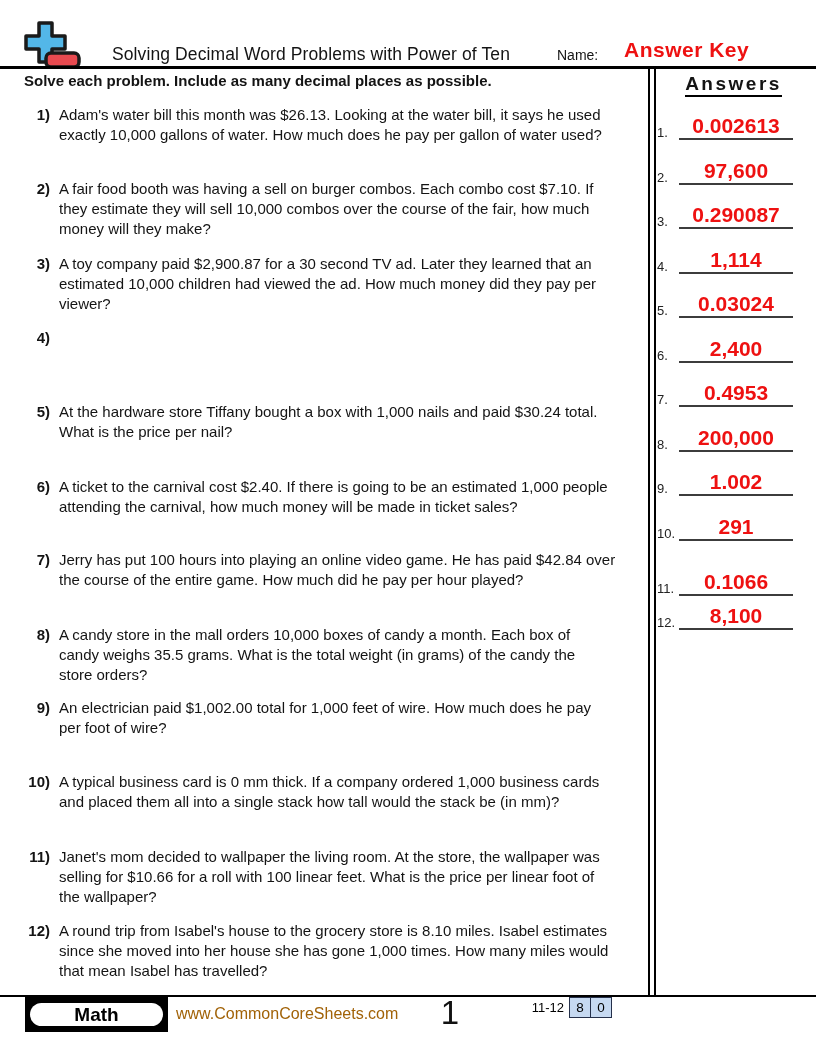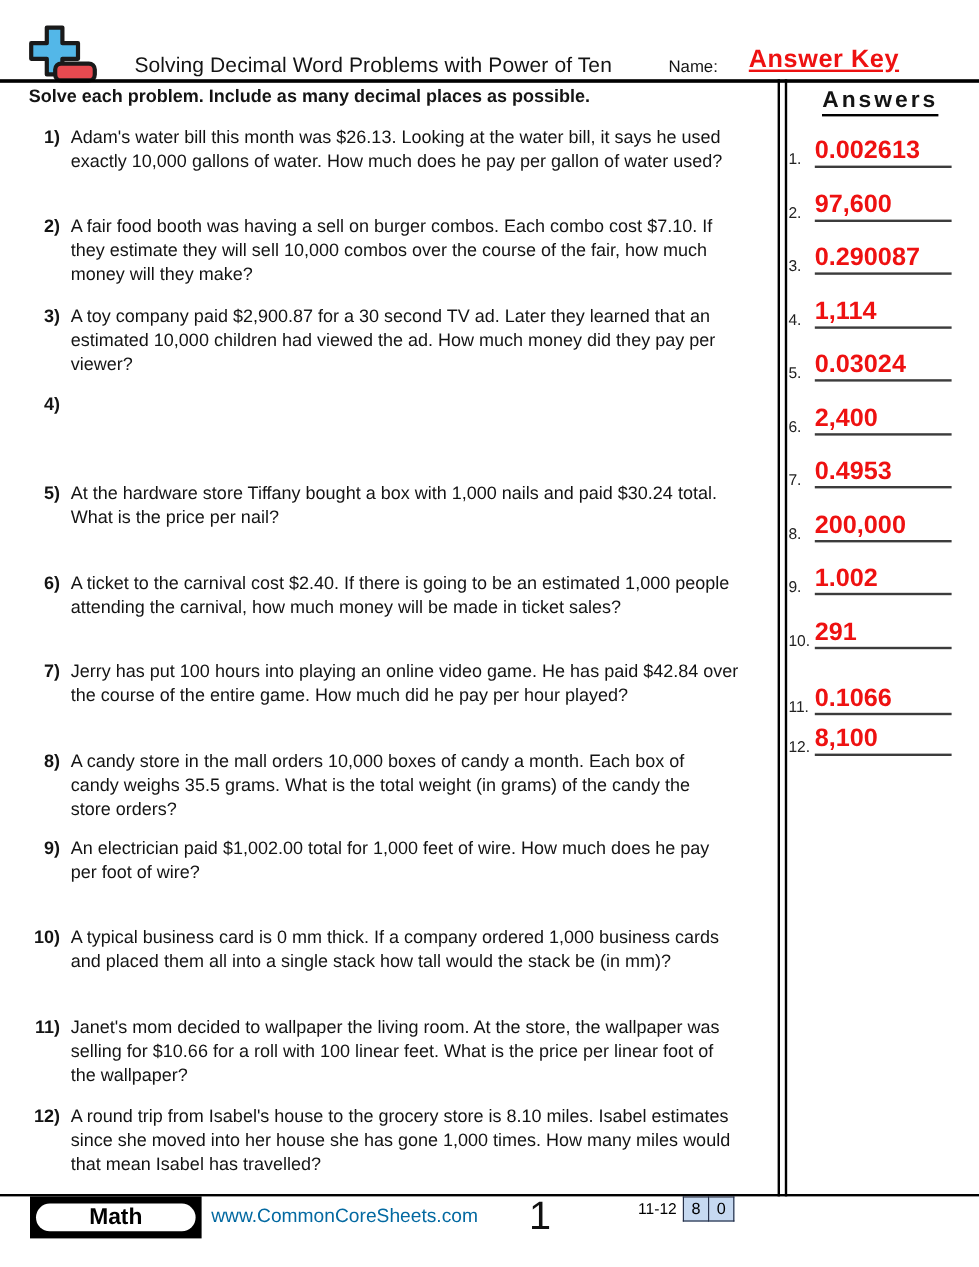--- a/index.html
+++ b/index.html
@@ -9,38 +9,38 @@
     margin:0 auto;
   }
   .hline{position:absolute;left:0;width:816px;background:#000;}
   .topline{top:66px;height:3px;}
   .footline{top:995px;height:2px;}
   .vdivider{position:absolute;left:648px;top:66px;height:931px;width:8px;
     border-left:2px solid #000;border-right:2px solid #000;box-sizing:border-box;}
   .logo{position:absolute;left:22px;top:20px;}
   .title{position:absolute;left:112px;top:44px;font-size:17.5px;letter-spacing:.1px;white-space:nowrap;}
   .name-label{position:absolute;left:557px;top:47px;font-size:14px;}
-  .answer-key{position:absolute;left:624px;top:38px;font-size:21px;font-weight:bold;color:#ee1111;letter-spacing:.5px;white-space:nowrap;text-decoration:underline;}
+  .answer-key{position:absolute;left:624px;top:38px;font-size:21px;font-weight:bold;color:#ee1111;letter-spacing:.5px;white-space:nowrap;}
   .instructions{position:absolute;left:24px;top:72px;font-size:15px;font-weight:bold;}
   .answers-heading{position:absolute;left:656px;top:73px;width:155px;text-align:center;
     font-size:19px;font-weight:bold;letter-spacing:2.5px;}
   .answers-heading span{border-bottom:2.5px solid #000;padding-bottom:1px;}
   .problem{position:absolute;left:22px;width:626px;display:flex;}
   .problem .pnum{width:28px;min-width:28px;text-align:right;font-weight:bold;
     font-size:15px;line-height:20px;margin-right:9px;}
   .problem .ptext{font-size:15px;line-height:20px;white-space:pre-line;}
   .answer{position:absolute;left:657px;width:136px;height:28px;display:flex;align-items:flex-end;}
   .answer .anum{font-size:13px;width:22px;min-width:22px;color:#222;padding-bottom:0;}
-  .answer .aval{flex:1;text-align:left;font-weight:bold;font-size:21px;color:#ee1111;
+  .answer .aval{flex:1;text-align:center;font-weight:bold;font-size:21px;color:#ee1111;
     border-bottom:2px solid #3c3c3c;line-height:1.0;padding-bottom:2px;white-space:nowrap;}
   .footer-bar{position:absolute;left:25px;top:997px;width:143px;height:35px;background:#000;
     display:flex;align-items:center;justify-content:center;}
   .footer-pill{background:#fff;border-radius:16px;width:133px;height:23px;display:flex;
     align-items:center;justify-content:center;font-weight:bold;font-size:19px;color:#000;}
-  .website{position:absolute;left:176px;top:1005px;font-size:16px;color:#0369a1;}
+  .website{position:absolute;left:176px;top:1005px;font-size:16px;color:#a16207;}
   .pagenum{position:absolute;left:425px;top:994px;width:50px;text-align:center;font-size:33px;color:#111;}
   .score{position:absolute;left:522px;top:997px;border-collapse:collapse;}
   .score td{font-size:13.5px;text-align:center;padding:0;color:#000;}
   .score .lbl{border:none;text-align:right;padding-right:5px;font-size:13px;width:42px;}
   .score .cell{border:1.6px solid #25304a;width:20px;height:19px;background:#fff;}
   .score .cell.shaded{background:#c6d9f1;}
 </style>
 </head>
 <body>
 

